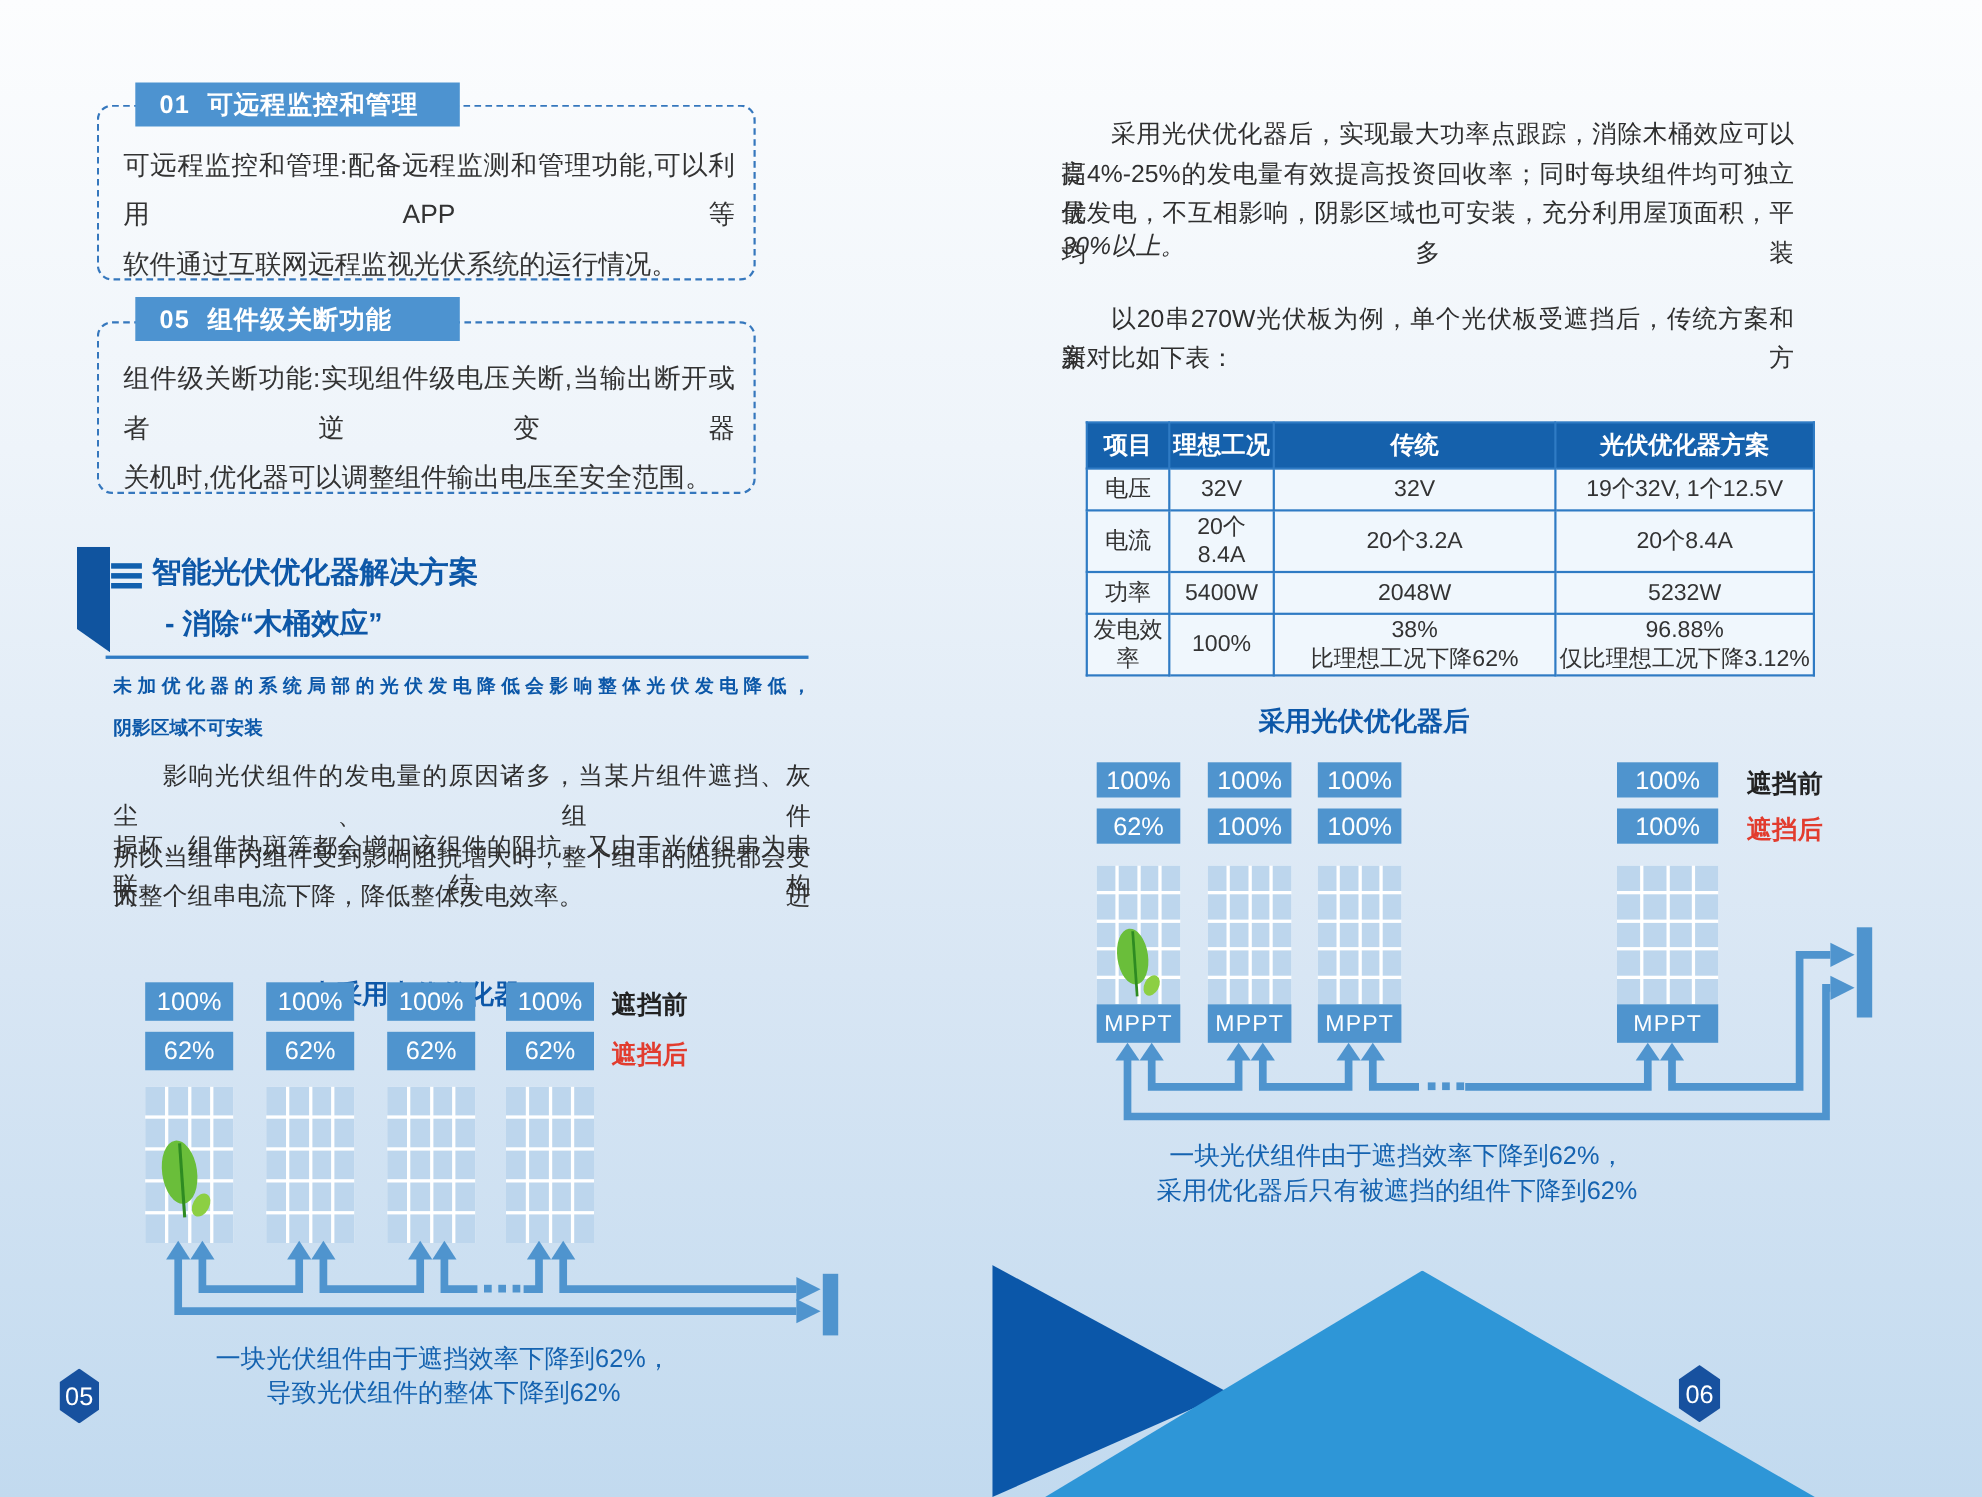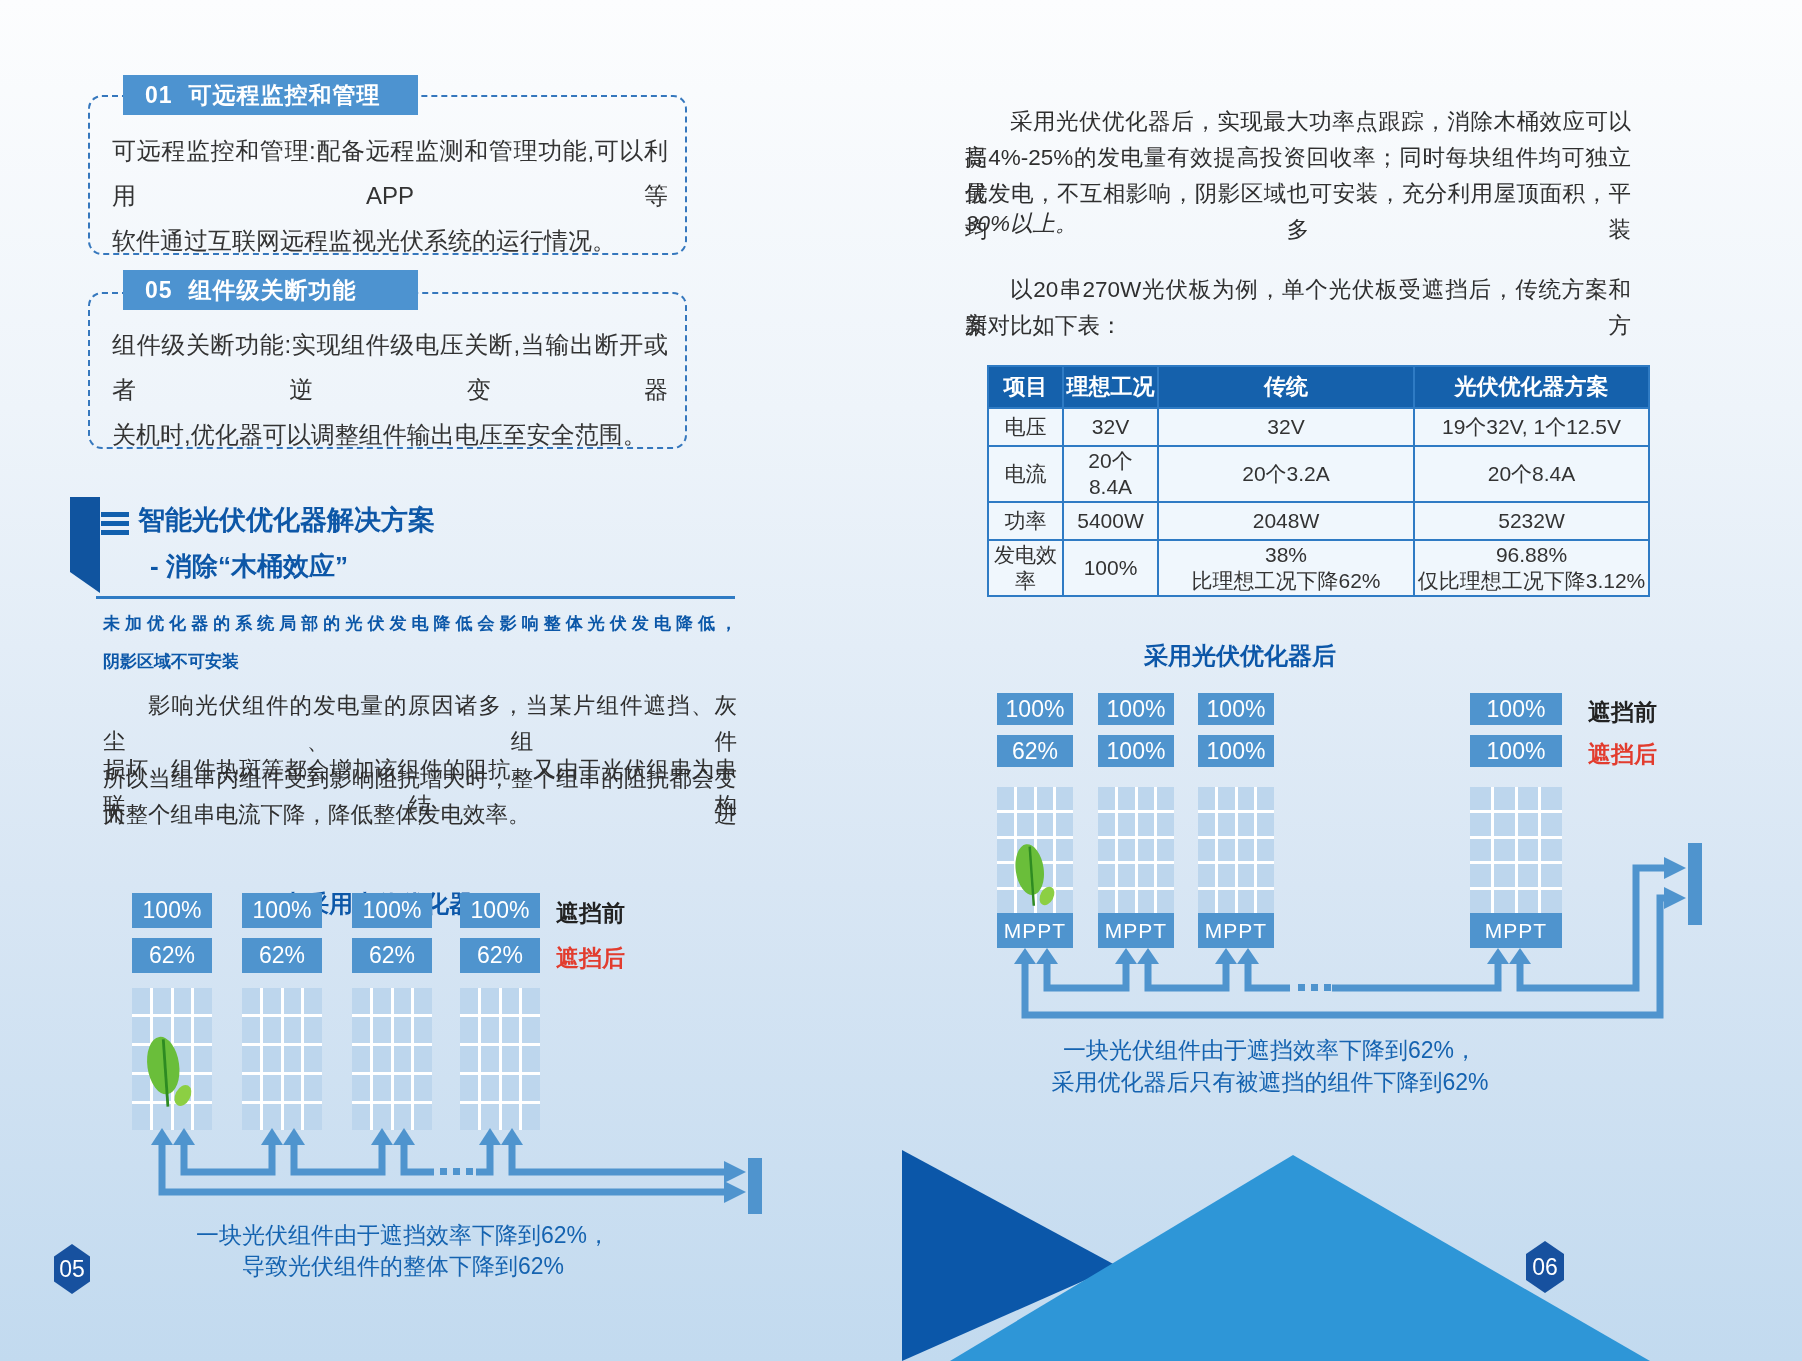--- a/index.html
+++ b/index.html
@@ -26,21 +26,21 @@
   .indent{text-indent:45px;}
   .diagram-title{color:#0c57a8;font-size:24px;font-weight:bold;text-align:center;}
   .pct-box{background:#4f94ce;color:#fff;font-size:23px;display:flex;align-items:center;justify-content:center;}
   .side-label{font-size:23px;color:#222;font-weight:bold;}
   .side-label.red{color:#e23c2e;}
   .pv-grid{display:grid;grid-template-columns:repeat(4,1fr);grid-template-rows:repeat(5,1fr);gap:3px;background:#fff;}
   .pv-grid div{background:#bdd6ed;}
   .mppt{background:#4f94ce;color:#fff;font-size:21px;display:flex;align-items:center;justify-content:center;letter-spacing:1px;}
   .caption{color:#1563b0;font-size:23px;text-align:center;line-height:31px;}
   
-  table.cmp{border-collapse:collapse;table-layout:fixed;width:661px;}
+  table.cmp{border-collapse:collapse;table-layout:fixed;width:661px;margin-top:18px;}
   table.cmp th{background:#1561ac;color:#fff;font-size:22px;font-weight:600;height:38px;border:2px solid #2f7bc4;}
   table.cmp td{border:2px solid #2f7bc4;background:#f0f7fd;color:#333;font-size:21px;text-align:center;
     height:34px;white-space:pre-line;line-height:26px;}
   .hexagon{background:#17519f;color:#fff;font-size:23px;display:flex;align-items:center;justify-content:center;
     clip-path:polygon(50% 0,100% 25%,100% 75%,50% 100%,0 75%,0 25%);}
   .dark-tri{background:#0b57a9;clip-path:polygon(0 0,100% 55%,0 100%);}
   .mountain{background:#2e96d7;clip-path:polygon(49% 0,100% 100%,0 100%);}
 </style>
 </head>
 <body>

